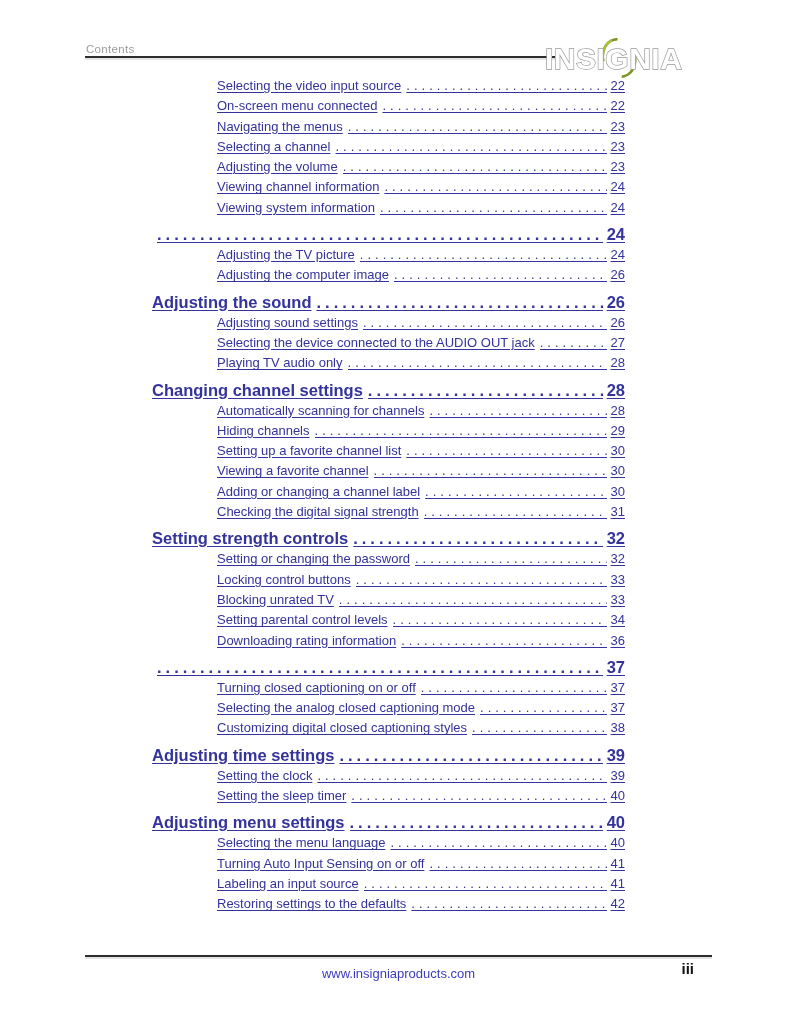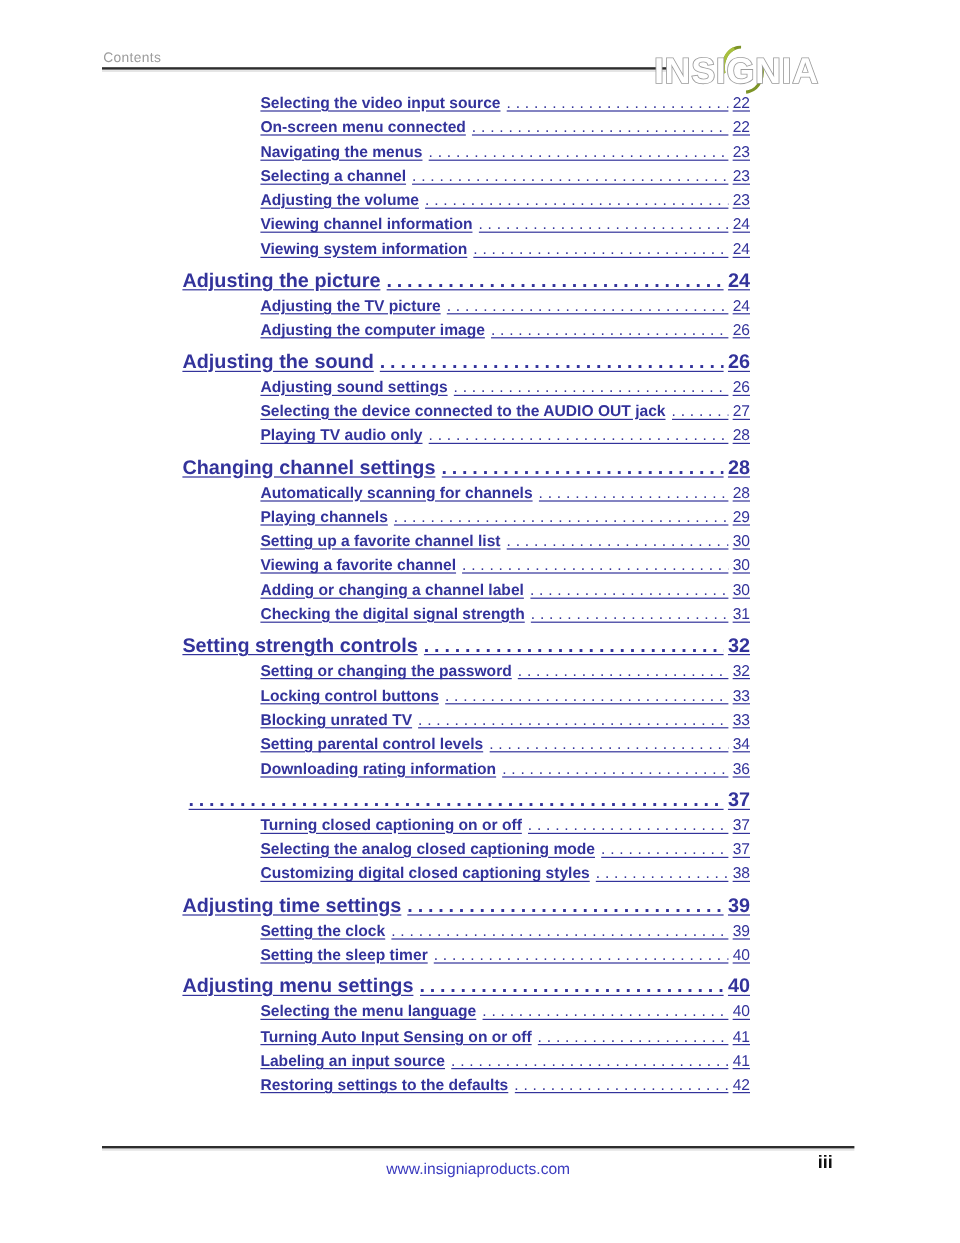--- a/index.html
+++ b/index.html
@@ -16,21 +16,21 @@
   }
   .header-rule {
     position:absolute; left:85px; top:56px; width:472px; height:2px;
     background:#2d2d2d; box-shadow:0 2px 0 rgba(0,0,0,.10);
   }
   .logo { position:absolute; left:543px; top:38px; width:165px; height:44px; }
   
   .toc { position:absolute; left:152px; top:76px; width:473px; }
   .row { display:flex; align-items:baseline; color:var(--link-blue,#33339b); cursor:pointer; }
   .row .t, .row .p, .row .leader { text-decoration:underline; text-underline-offset:2px; }
-  .row .t { white-space:nowrap; flex:0 0 auto;font-weight:bold; }
+  .row .t { white-space:nowrap; flex:0 0 auto; }
   .leader { flex:1 1 auto; overflow:hidden; white-space:nowrap; margin-left:5px; }
   .leader::after {
     content:"..........................................................................................................";
     letter-spacing:4px;
   }
   .p { flex:0 0 auto; padding-left:4px; }
   .sub  { font-size:13px;   line-height:20.3px; padding-left:65px; }
   .head { font-size:16.5px; line-height:22px;   margin-top:5px; font-weight:bold; }
   
   .footer-rule {
@@ -90,21 +90,20 @@
     <span class="t">Viewing channel information</span>
     <span class="leader"></span>
     <span class="p">24</span>
   </a>
     <a class="row sub">
     <span class="t">Viewing system information</span>
     <span class="leader"></span>
     <span class="p">24</span>
   </a>
     <a class="row head">
-    <span class="t">Adjusting the picture</span>
     <span class="leader"></span>
     <span class="p">24</span>
   </a>
     <a class="row sub">
     <span class="t">Adjusting the TV picture</span>
     <span class="leader"></span>
     <span class="p">24</span>
   </a>
     <a class="row sub">
     <span class="t">Adjusting the computer image</span>
@@ -135,21 +134,21 @@
     <span class="t">Changing channel settings</span>
     <span class="leader"></span>
     <span class="p">28</span>
   </a>
     <a class="row sub">
     <span class="t">Automatically scanning for channels</span>
     <span class="leader"></span>
     <span class="p">28</span>
   </a>
     <a class="row sub">
-    <span class="t">Playing channels</span>
+    <span class="t">Hiding channels</span>
     <span class="leader"></span>
     <span class="p">29</span>
   </a>
     <a class="row sub">
     <span class="t">Setting up a favorite channel list</span>
     <span class="leader"></span>
     <span class="p">30</span>
   </a>
     <a class="row sub">
     <span class="t">Viewing a favorite channel</span>

